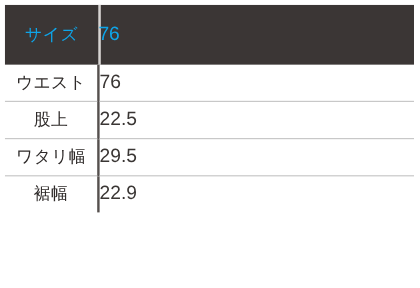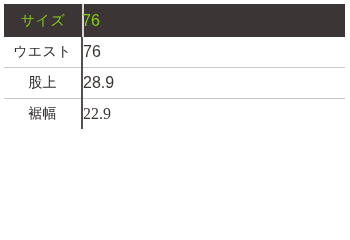--- a/index.html
+++ b/index.html
@@ -28,22 +28,22 @@
     width: 341px;
     table-layout: fixed;
   }
 
   table.size-table col.label-col { width: 78px; }
   table.size-table col.value-col { width: 263px; }
 
   
   tr.header-row th {
     background: #3b3635;
-    color: #84cc16;
-    height: 33px;
+    color: #0ea5e9;
+    height: 50px;
     padding: 0;
     font-weight: normal;
     vertical-align: middle;
     border: 0;
   }
   th.header-label {
     font-size: 14px;
     text-align: center;
     letter-spacing: 0.5px;
   }
@@ -57,21 +57,20 @@
   
   tr.data-row td {
     height: 30px;
     padding: 0;
     vertical-align: middle;
     border-bottom: 1px solid #c8c8c8;
     background: #ffffff;
   }
   tr.data-row:last-child td {
     border-bottom: 0;
-    font-family: Liberation Serif, serif;
   }
 
   td.row-label {
     font-size: 14px;
     color: #2e2a29;
     text-align: center;
     letter-spacing: 0.3px;
     border-right: 2px solid #55504e;
   }
   td.row-value {
@@ -96,21 +95,25 @@
         <th class="header-value">76</th>
       </tr>
     </thead>
     <tbody>
       <tr class="data-row">
         <td class="row-label">ウエスト</td>
         <td class="row-value">76</td>
       </tr>
       <tr class="data-row">
         <td class="row-label">股上</td>
-        <td class="row-value">28.9</td>
+        <td class="row-value">22.5</td>
+      </tr>
+      <tr class="data-row">
+        <td class="row-label">ワタリ幅</td>
+        <td class="row-value">29.5</td>
       </tr>
       <tr class="data-row">
         <td class="row-label">裾幅</td>
         <td class="row-value">22.9</td>
       </tr>
     </tbody>
   </table>
 </div>
 
 </body></html>

